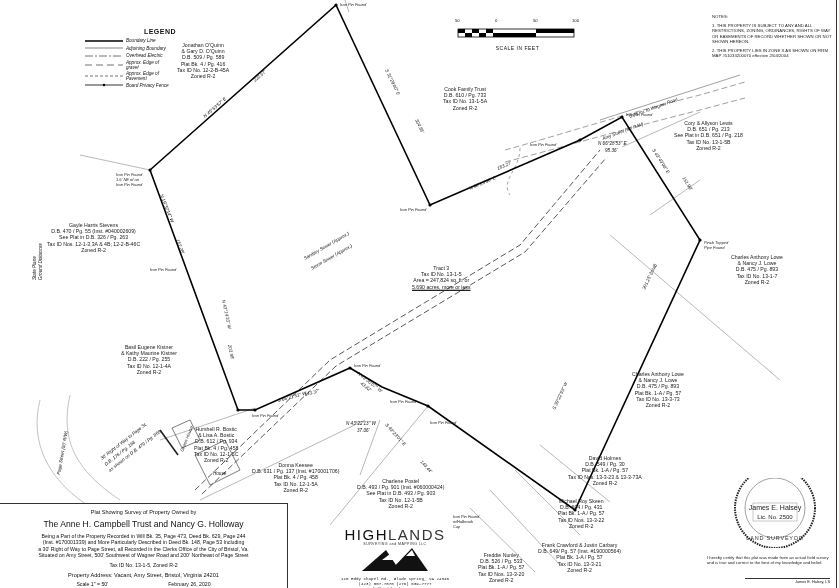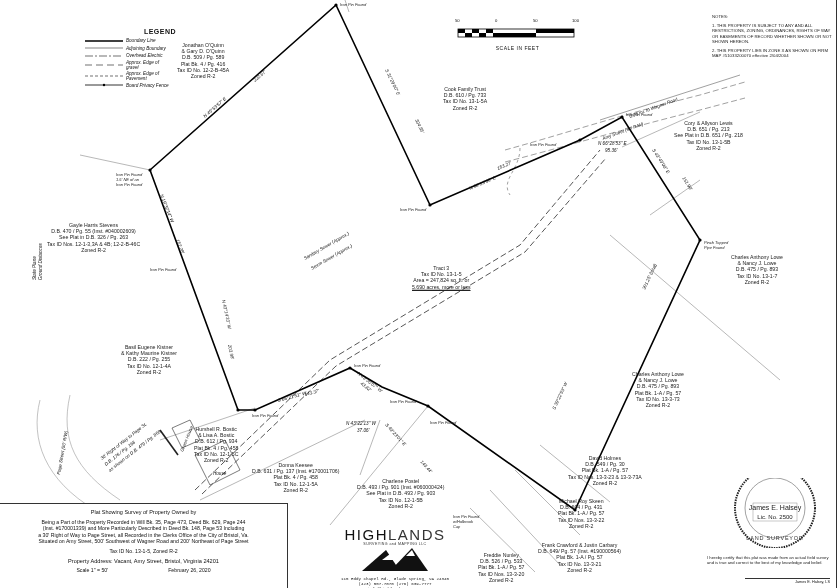--- a/index.html
+++ b/index.html
@@ -337,20 +337,21 @@
 
 <div class="lbl" style="left:412px;top:265px;">
   <div>Tract 3</div>
     <div>Tax ID No. 13-1-5</div>
     <div>Area = 247,824 sq. ft. or</div>
     <div style="text-decoration:underline">5.690 acres, more or less</div>
 </div>
 
 <div class="titleblock">
   <div class="l1">Plat Showing Survey of Property Owned by</div>
+  <div class="l2">The Anne H. Campbell Trust and Nancy G. Holloway</div>
   <div class="l3">
     <div>Being a Part of the Property Recorded in Will Bk. 35, Page 473, Deed Bk. 629, Page 244</div>
     <div>(Inst. #170001339) and More Particularly Described in Deed Bk. 148, Page 53 Including</div>
     <div>a 30' Right of Way to Page Street, all Recorded in the Clerks Office of the City of Bristol, Va.</div>
     <div>Situated on Amy Street, 500' Southwest of Wagner Road and 200' Northeast of Page Street</div>
   </div>
   <div class="l4">Tax ID No. 13-1-5, Zoned R-2</div>
   <div class="l5">Property Address: Vacant, Amy Street, Bristol, Virginia 24201</div>
   <div class="l6">
     <span>Scale 1" = 50'</span>

